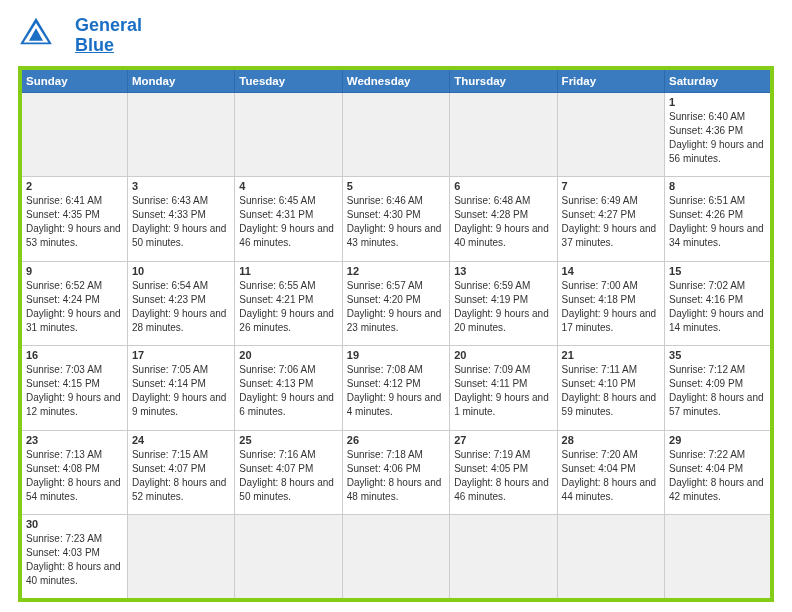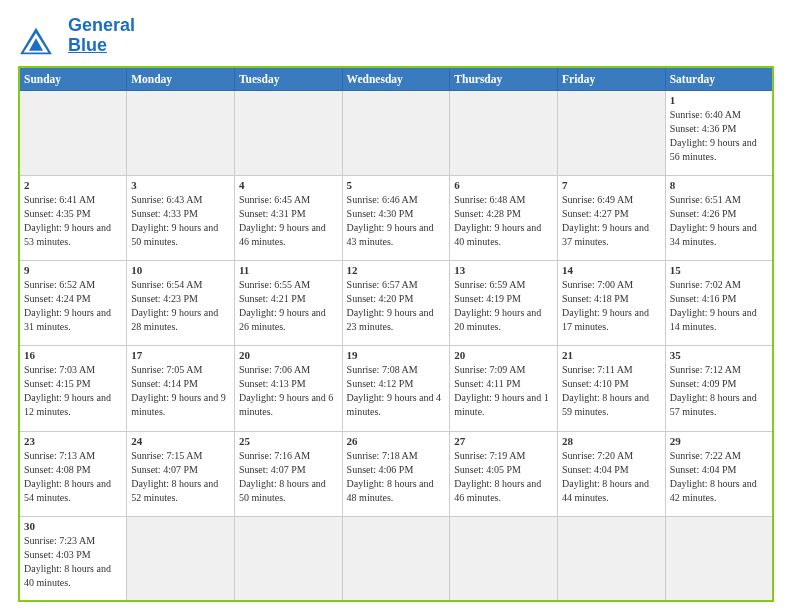--- a/index.html
+++ b/index.html
@@ -18,22 +18,22 @@
       flex-direction: column;
     }
     .header {
       display: flex;
       justify-content: space-between;
       align-items: flex-start;
       margin-bottom: 10px;
     }
     .logo {
       display: flex;
-      align-items: flex-end;
-      gap: 14px;
+      align-items: flex-start;
+      gap: 21px;
     }
     .logo-text {
       font-size: 18px;
       color: #333;
       line-height: 1.1;
     }
     .logo-text span {
       color: #1a6fc4;
       font-weight: bold;
     }
@@ -48,25 +48,24 @@
       font-size: 32px;
       font-weight: bold;
       color: #222;
     }
     .subtitle {
       font-size: 13px;
       color: #555;
     }
     .calendar {
       flex: 1;
-      border: 2px solid #84cc16;
+      border: 4px solid #84cc16;
       border-collapse: collapse;
       width: 100%;
       table-layout: fixed;
-      font-family: Liberation Serif, serif;
     }
     .calendar thead tr th {
       background: #3a7abf;
       color: #fff;
       font-size: 11.5px;
       font-weight: bold;
       padding: 5px 4px;
       text-align: left;
       border: 1px solid #2d6aad;
     }

